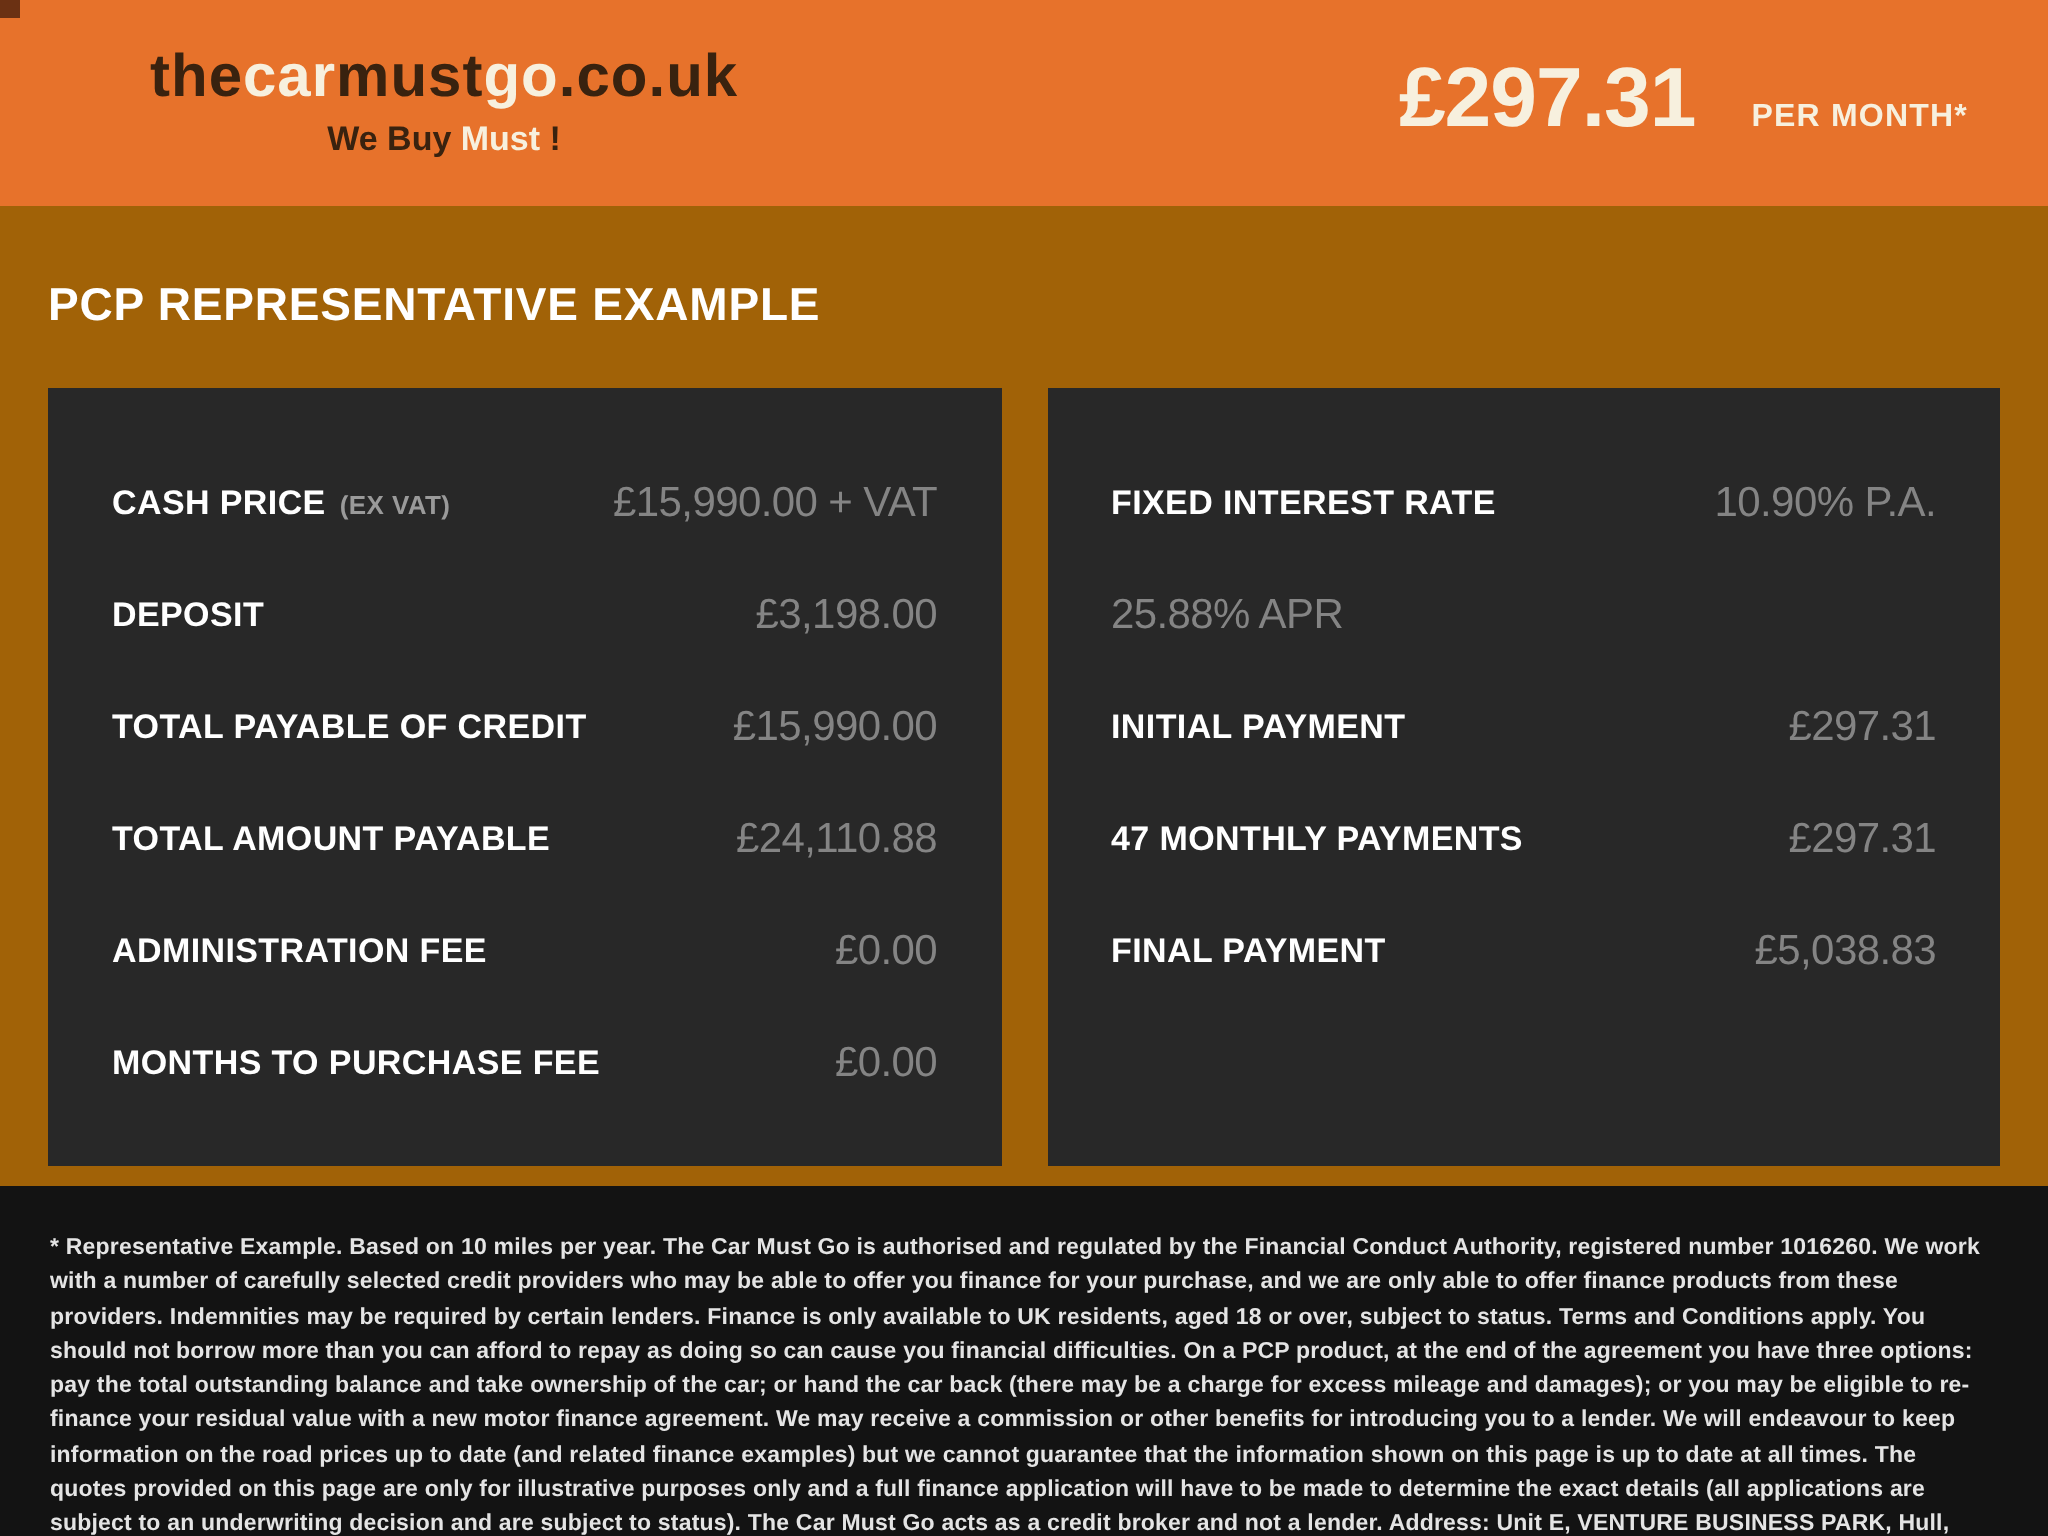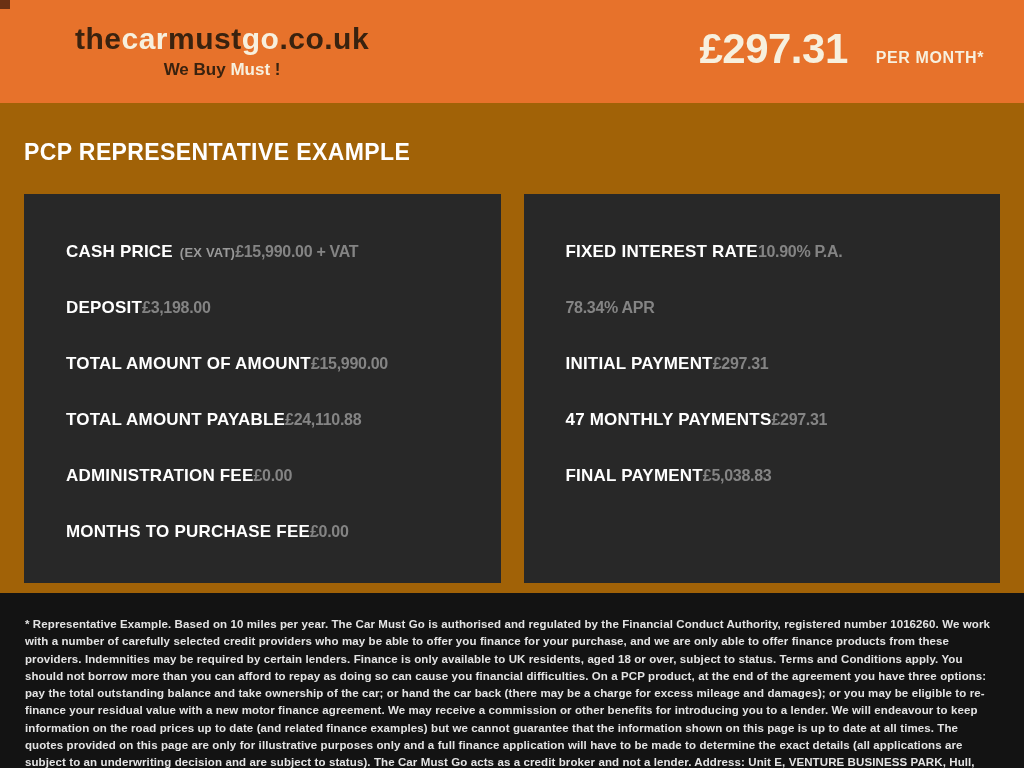--- a/index.html
+++ b/index.html
@@ -33,27 +33,27 @@
   .main { padding:0 24px; }
   .title {
     padding:36px 0 28px; font-size:23px; font-weight:700;
     color:#FFFFFF; letter-spacing:0.4px;
   }
   .panels { display:flex; gap:23px; }
   .panel {
     flex:1; background:#282828; height:389px;
     padding:30px 32px 23px; display:flex; flex-direction:column;
   }
-  .row { height:56px; display:flex; align-items:center; justify-content:flex-start;margin-left:10px; }
+  .row { height:56px; display:flex; align-items:center; justify-content:space-between; }
   .row-label {
     font-size:17px; font-weight:700; color:#FFFFFF; letter-spacing:0.2px; white-space:nowrap;
   }
   .row-note { font-size:13px; font-weight:700; color:#9A9A9A; margin-left:7px; letter-spacing:0.2px; }
   .row-value {
-    font-size:16px; font-weight:700; color:#848484; letter-spacing:-0.3px; white-space:nowrap;
+    font-size:21px; font-weight:400; color:#848484; letter-spacing:-0.3px; white-space:nowrap;
   }
   
   .footer {
     position:absolute; left:0; right:0; top:593px; bottom:0;
     background:#131313; padding:23px 30px 0 25px;
   }
   .footer p {
     font-size:11.5px; font-weight:700; color:#E4E4E4;
     line-height:17.3px; letter-spacing:0.1px;
   }
@@ -85,21 +85,21 @@
       <section class="panel">
         <div class="row">
           <div class="row-label"><span>CASH PRICE</span><span class="row-note">(EX VAT)</span></div>
           <div class="row-value">£15,990.00 + VAT</div>
         </div>
         <div class="row">
           <div class="row-label">DEPOSIT</div>
           <div class="row-value">£3,198.00</div>
         </div>
         <div class="row">
-          <div class="row-label">TOTAL AMOUNT OF AMOUNT</div>
+          <div class="row-label">TOTAL PAYABLE OF CREDIT</div>
           <div class="row-value">£15,990.00</div>
         </div>
         <div class="row">
           <div class="row-label">TOTAL AMOUNT PAYABLE</div>
           <div class="row-value">£24,110.88</div>
         </div>
         <div class="row">
           <div class="row-label">ADMINISTRATION FEE</div>
           <div class="row-value">£0.00</div>
         </div>
@@ -108,21 +108,21 @@
           <div class="row-value">£0.00</div>
         </div>
       </section>
 
       <section class="panel">
         <div class="row">
           <div class="row-label">FIXED INTEREST RATE</div>
           <div class="row-value">10.90% P.A.</div>
         </div>
         <div class="row">
-          <div class="row-value">78.34% APR</div>
+          <div class="row-value">25.88% APR</div>
         </div>
         <div class="row">
           <div class="row-label">INITIAL PAYMENT</div>
           <div class="row-value">£297.31</div>
         </div>
         <div class="row">
           <div class="row-label">47 MONTHLY PAYMENTS</div>
           <div class="row-value">£297.31</div>
         </div>
         <div class="row">

